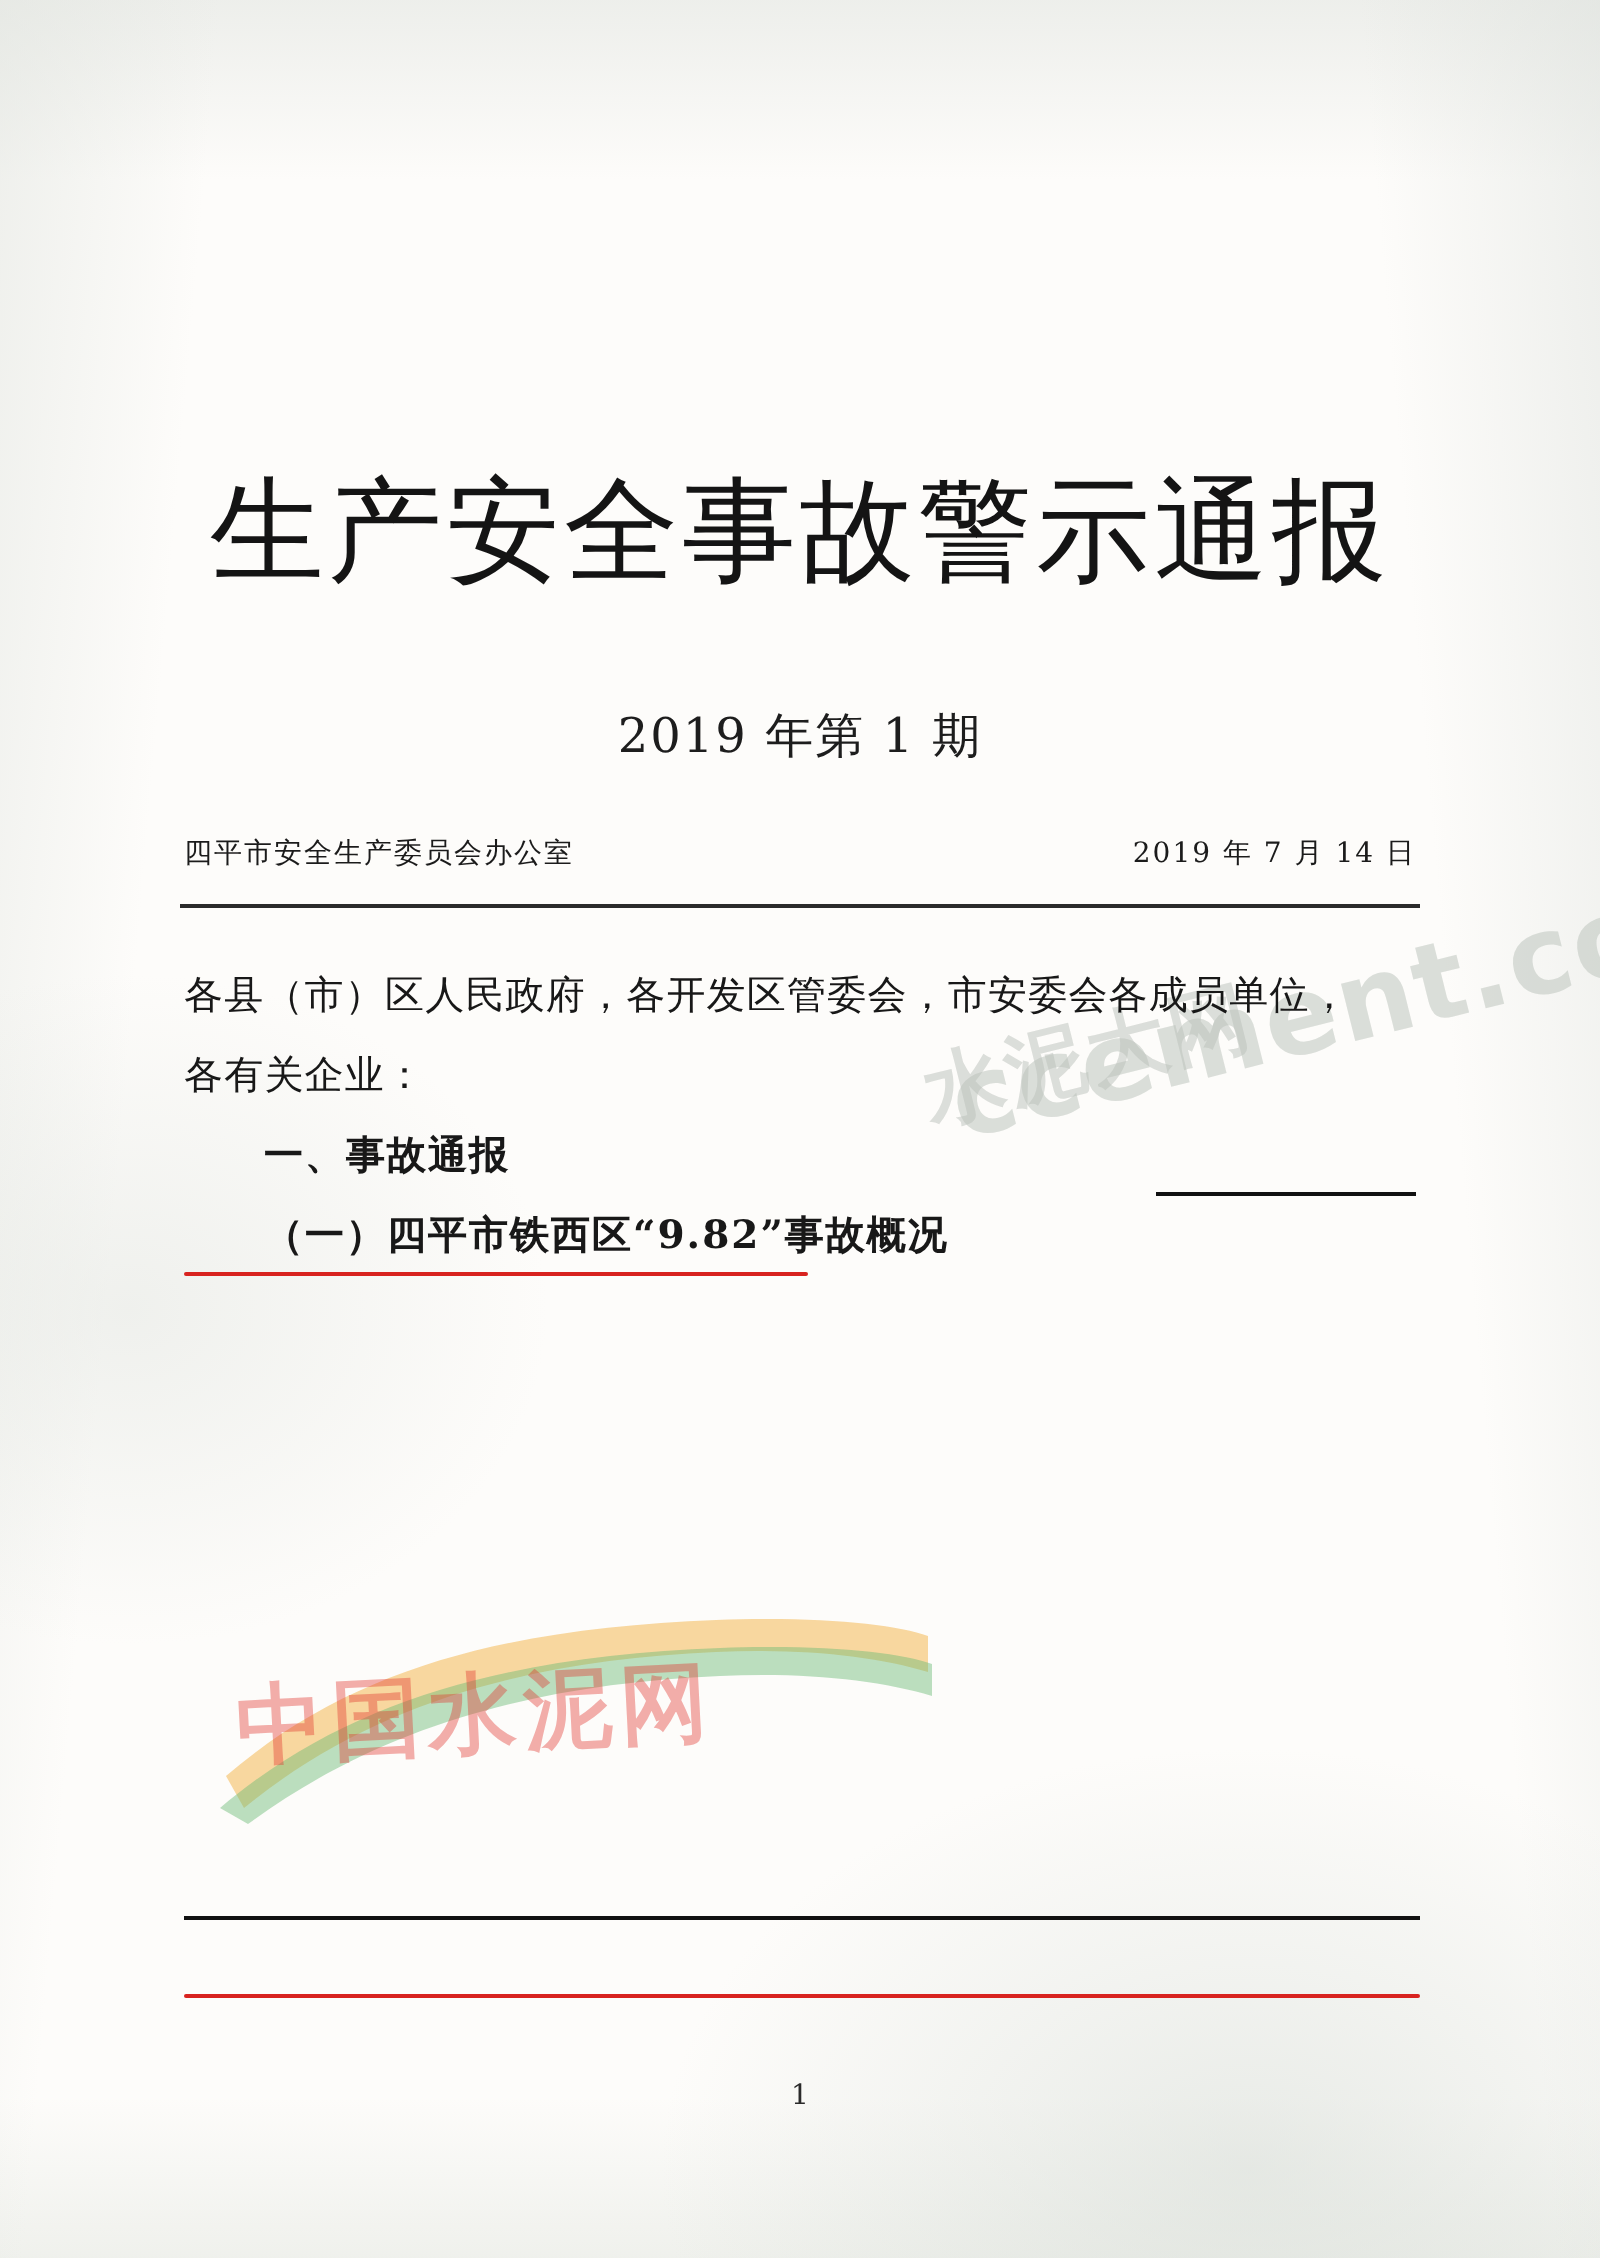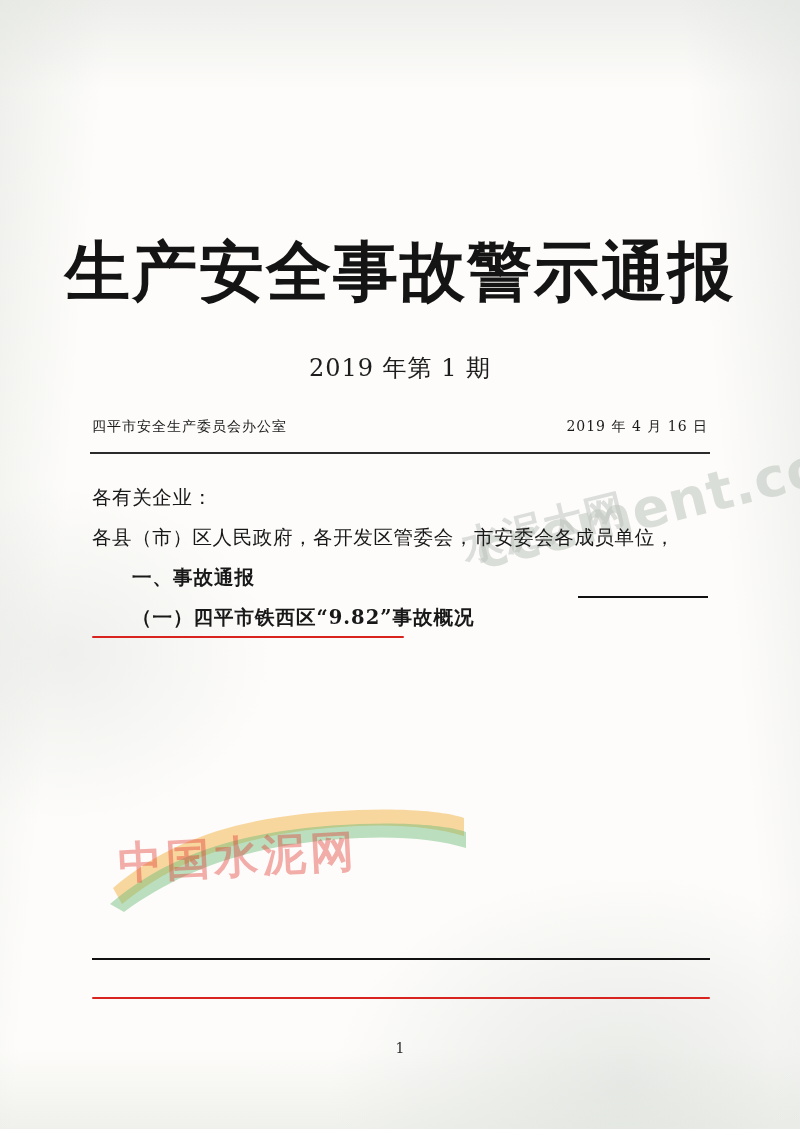--- a/index.html
+++ b/index.html
@@ -45,22 +45,22 @@
   }
 
   
   .doc-title {
     position: absolute;
     left: 0;
     top: 228px;
     width: 800px;
     text-align: center;
     font-family: "DejaVu Serif", "Liberation Serif", serif;
-    font-weight: bold;
-    font-size: 65px;
+    font-weight: normal;
+    font-size: 57px;
     letter-spacing: 2px;
     color: #141414;
     white-space: nowrap;
   }
 
   .doc-issue {
     position: absolute;
     left: 0;
     top: 352px;
     width: 800px;
@@ -206,27 +206,27 @@
   <div class="wm" id="wm-cn2">水泥大网</div>
 
   <div class="content">
 
     <div class="doc-title">生产安全事故警示通报</div>
 
     <div class="doc-issue">2019 年第 1 期</div>
 
     <div class="head-row">
       <span>四平市安全生产委员会办公室</span>
-      <span>2019 年 4 月 16 日</span>
+      <span>2019 年 7 月 14 日</span>
     </div>
     <div class="rule"></div>
 
     <div class="body-text">
+      <p>各县（市）区人民政府，各开发区管委会，市安委会各成员单位，</p>
       <p>各有关企业：</p>
-      <p>各县（市）区人民政府，各开发区管委会，市安委会各成员单位，</p>
       <p class="section-head indent2">一、事故通报</p>
       <p class="section-head indent2">（一）四平市铁西区“9.82”事故概况</p>
     </div>
 
     <div class="ul-black" style="left:578px; top:596px; width:130px;"></div>
     <div class="ul-red" style="left:92px;  top:636px; width:312px;"></div>
     <div class="ul-black" style="left:92px;  top:958px; width:618px;"></div>
     <div class="ul-red" style="left:92px;  top:997px; width:618px;"></div>
 
     <div class="page-num">1</div>

